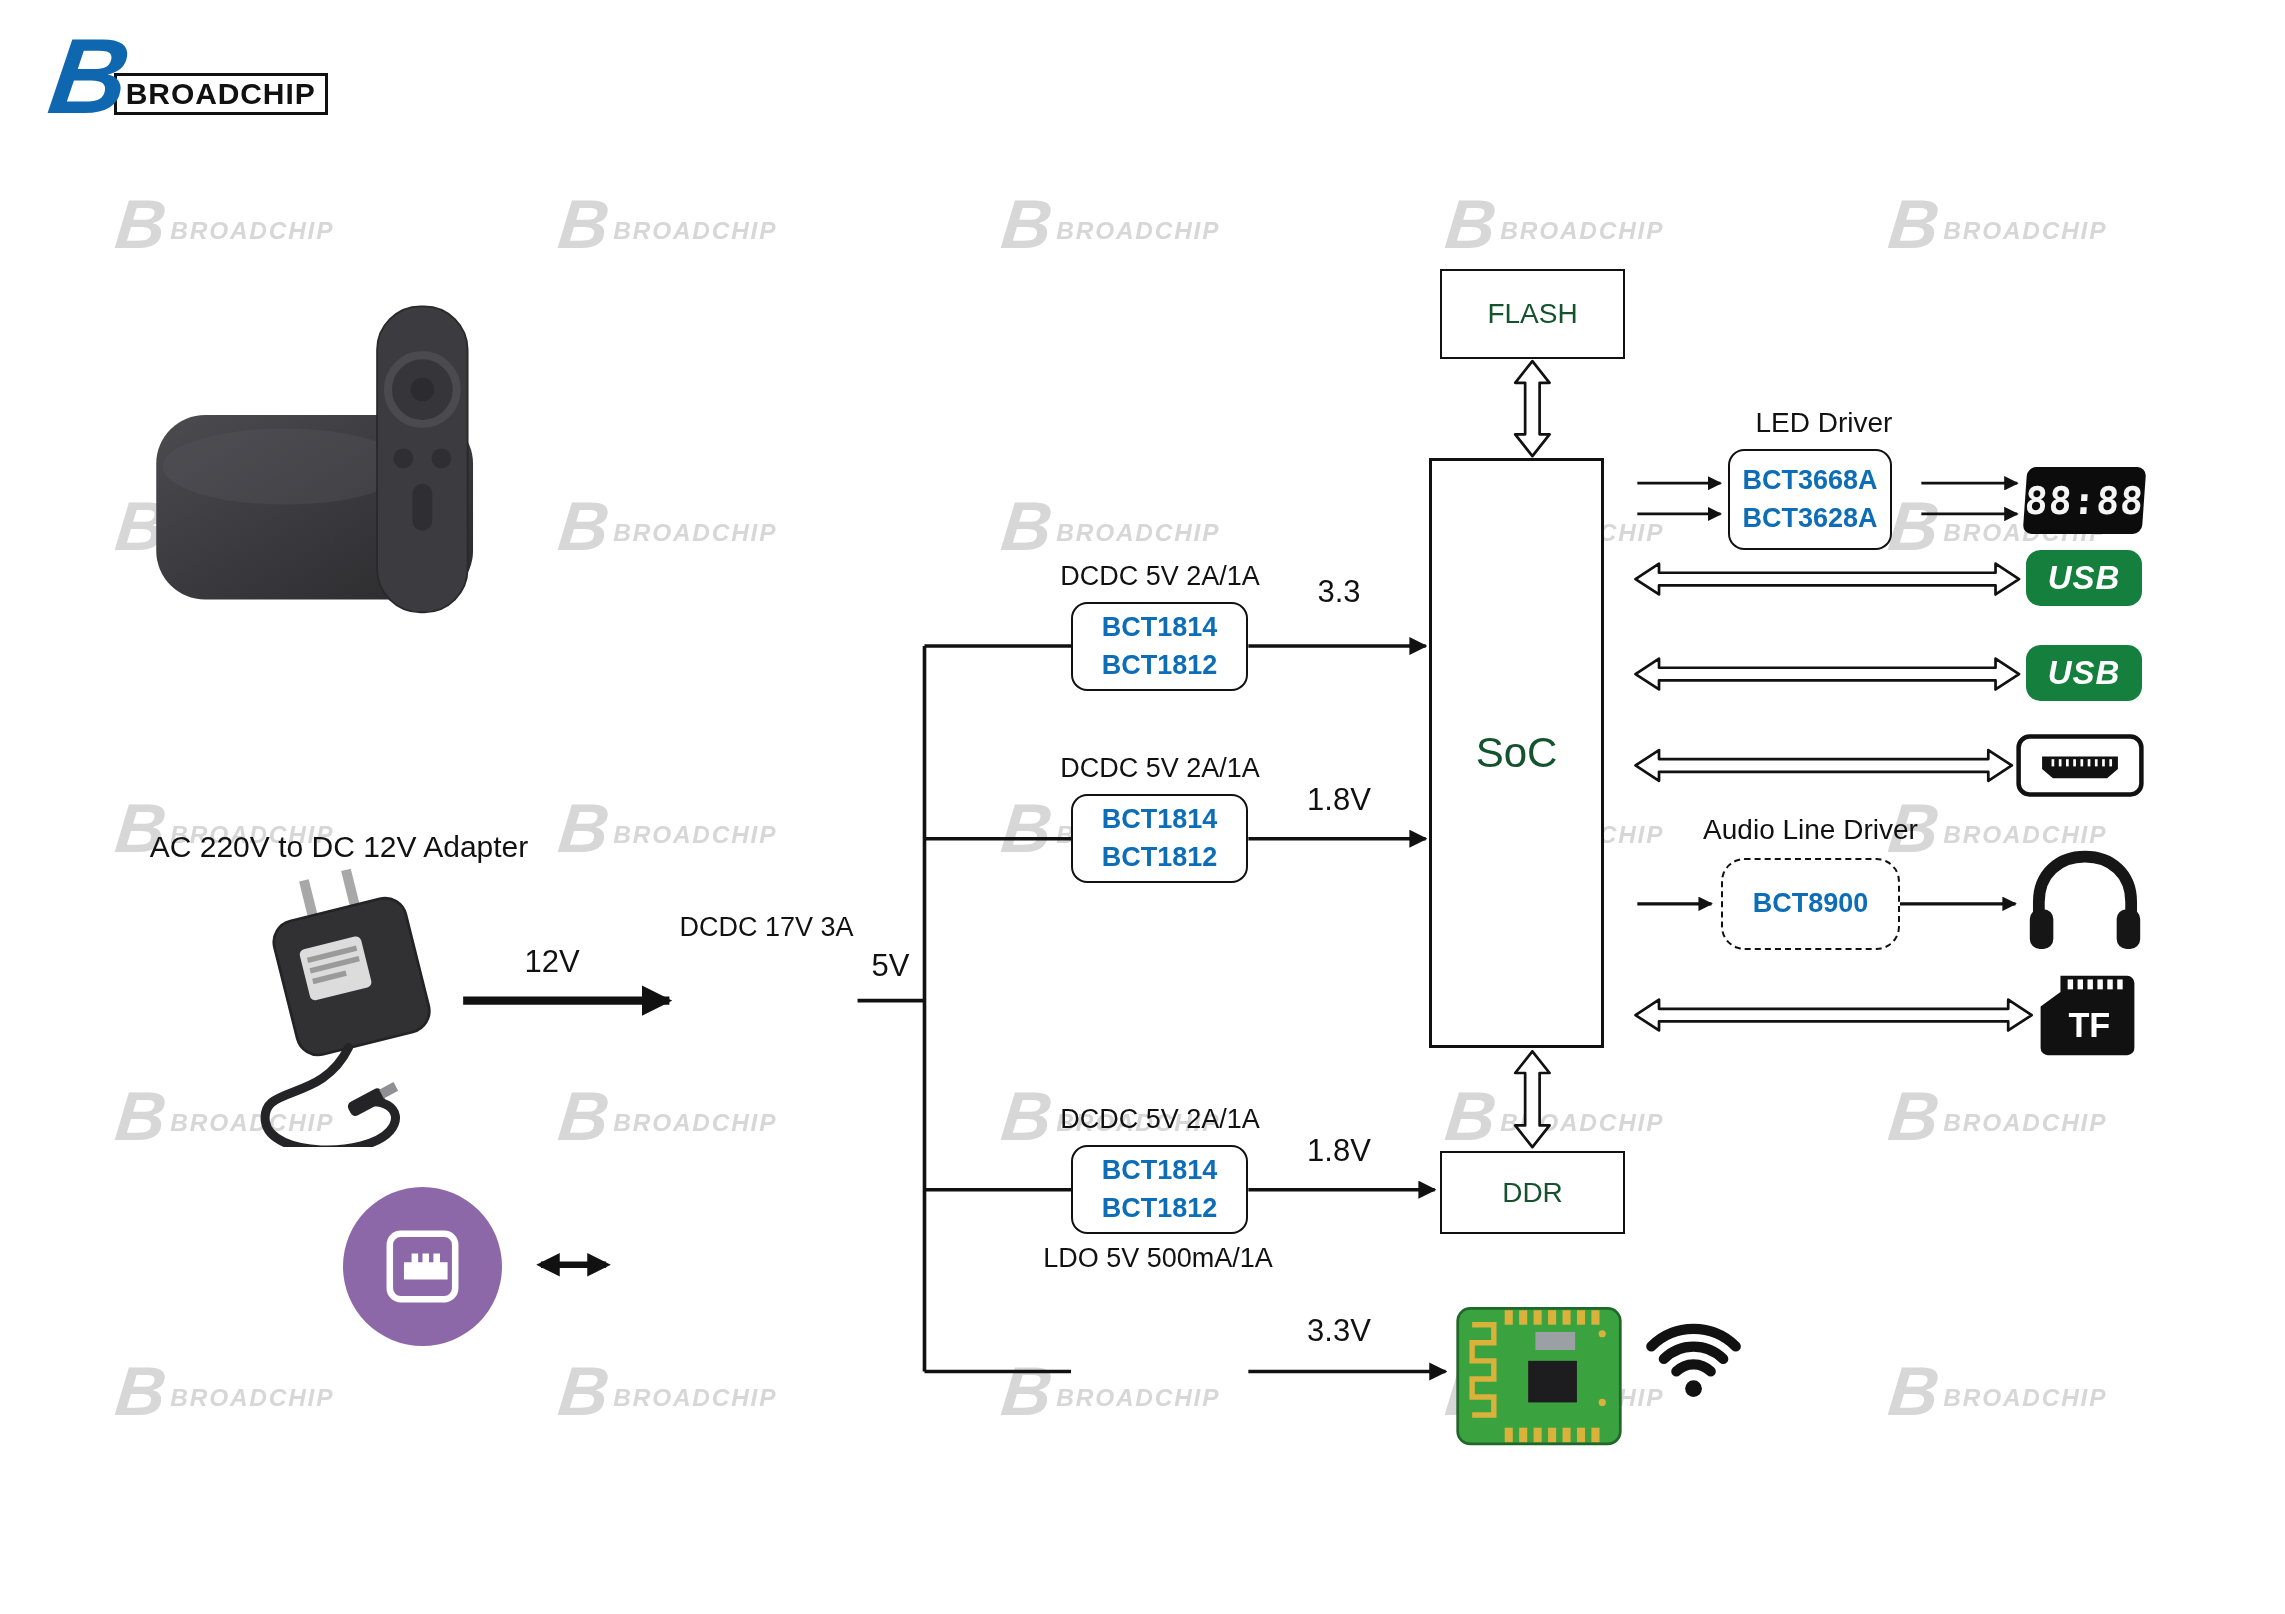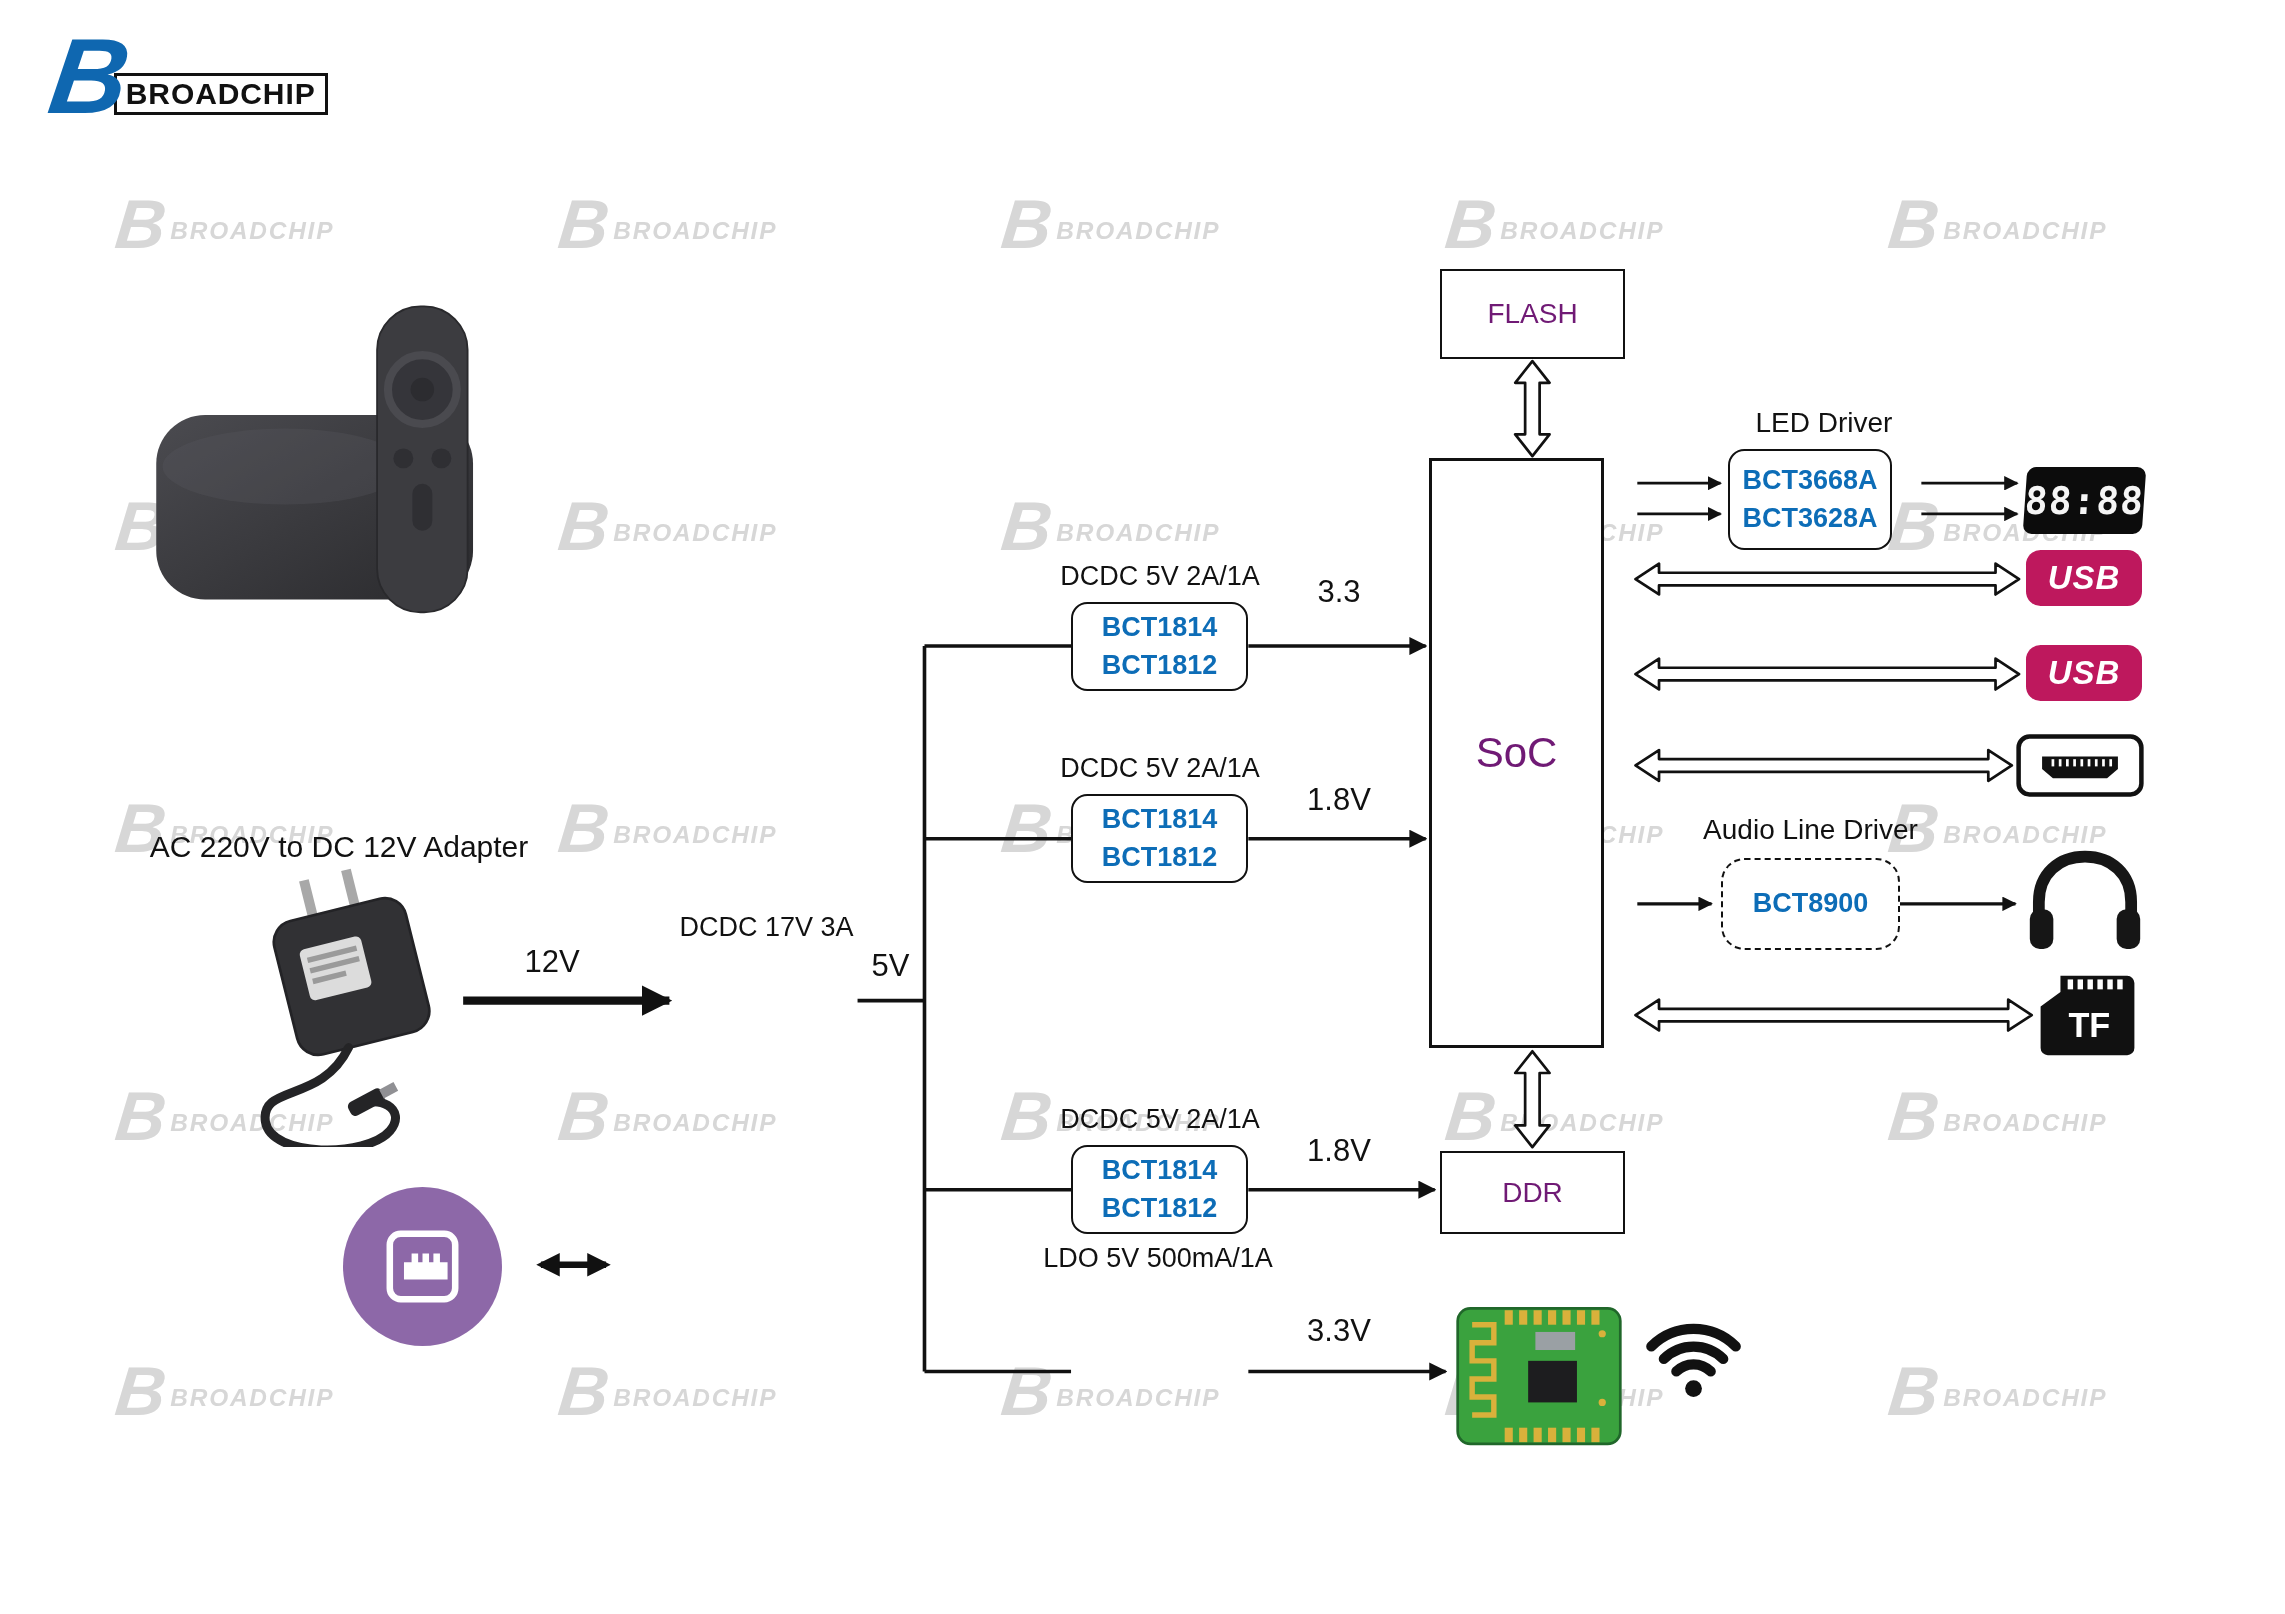--- a/index.html
+++ b/index.html
@@ -23,26 +23,26 @@
   .page-title{position:absolute;left:744px;top:107px;width:995px;text-align:center;font-size:52px;font-weight:bold;color:#141414;z-index:4}
 
   
   .boxtitle{position:absolute;text-align:center;font-size:27px;color:#111;z-index:4;white-space:nowrap}
   .vlabel{position:absolute;text-align:center;font-size:31px;color:#111;z-index:4;white-space:nowrap}
 
   
   .chipbox{position:absolute;background:#fff;border:2.7px solid #111;border-radius:16.3px;display:flex;flex-direction:column;align-items:center;justify-content:center;z-index:4}
   .chipbox.dashed{border-style:dashed;border-radius:23.5px}
   .part{color:var(--blue);font-weight:bold;font-size:27px;line-height:1.4;white-space:nowrap}
-  .sysbox{position:absolute;background:#fff;border:2.7px solid #111;display:flex;align-items:center;justify-content:center;z-index:4;font-size:28px;color:#701a75}
+  .sysbox{position:absolute;background:#fff;border:2.7px solid #111;display:flex;align-items:center;justify-content:center;z-index:4;font-size:28px;color:#14532d}
   .sysbox.soc{font-size:42px;border-width:3.6px}
 
   
   .sevenseg{position:absolute;z-index:4;background:#0c0c0c;border-radius:9px;display:flex;align-items:center;justify-content:center;color:#f5f5f5;font-family:"DejaVu Sans Mono",monospace;font-weight:bold;font-size:38px;letter-spacing:0.9px;transform:skewX(-4deg)}
-  .usbbadge{position:absolute;z-index:4;background:#be185d;border-radius:14.5px;display:flex;align-items:center;justify-content:center;color:#fff;font-style:italic;font-weight:900;font-size:33px;letter-spacing:0.9px}
+  .usbbadge{position:absolute;z-index:4;background:#15803d;border-radius:14.5px;display:flex;align-items:center;justify-content:center;color:#fff;font-style:italic;font-weight:900;font-size:33px;letter-spacing:0.9px}
   .iconbox{position:absolute;z-index:4;line-height:0}
 
   .ethernet{position:absolute;z-index:4;border-radius:50%;background:var(--purple);display:flex;align-items:center;justify-content:center}
 
   svg{display:block}
   #wires{position:absolute;left:0;top:0;z-index:2;pointer-events:none}
 </style>
 </head>
 <body>
 

